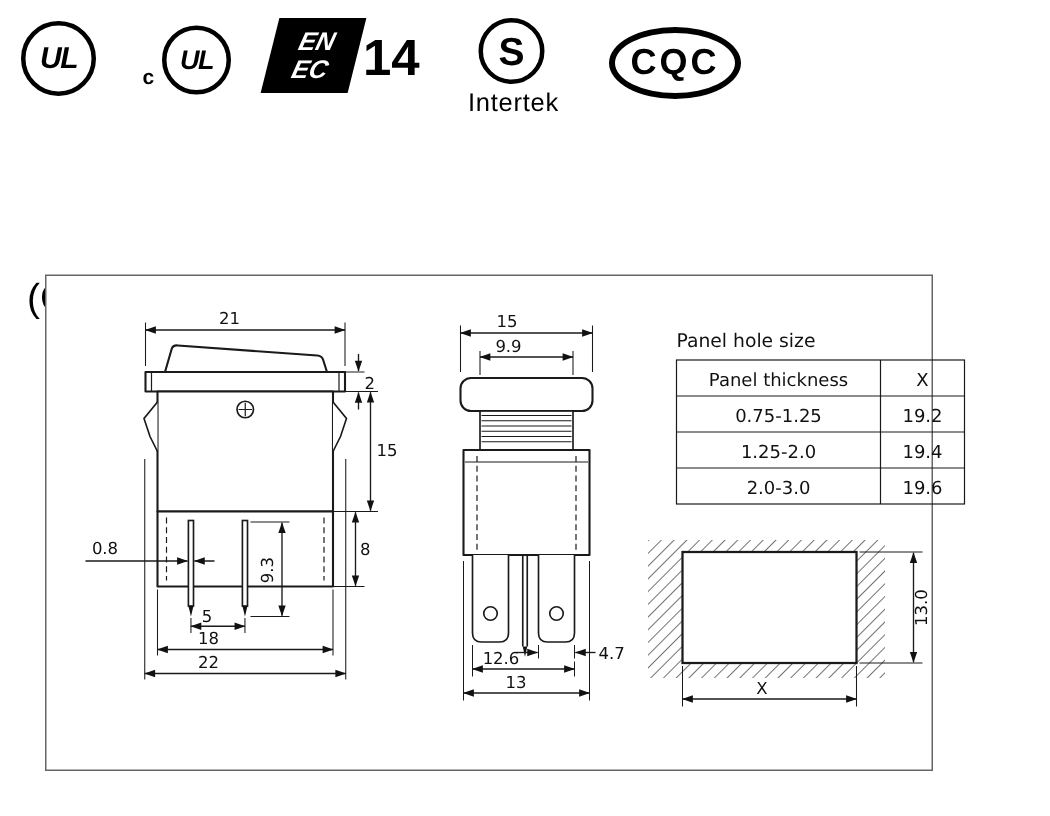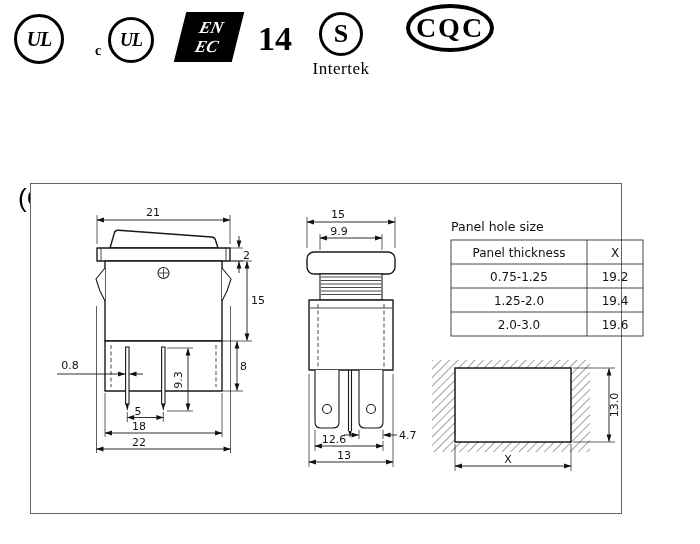--- a/index.html
+++ b/index.html
@@ -1,40 +1,40 @@
 <!DOCTYPE html>
 <html><head>
 <meta charset="utf-8">
 <style>
   html,body{margin:0;padding:0;background:#fff;}
   body{width:700px;height:544px;position:relative;overflow:hidden;
        font-family:"Liberation Sans",sans-serif;color:#000;}
 
   
-  .logos{position:absolute;left:0;top:0;width:700px;height:82px;font-family:Liberation Serif, serif;}
+  .logos{position:absolute;left:0;top:0;width:700px;height:82px;}
   .ul-mark{position:absolute;border:3px solid #000;border-radius:50%;
            display:flex;align-items:center;justify-content:center;}
   .ul-mark span{font-style:italic;font-weight:800;letter-spacing:-1px;}
   .ul-1{left:14px;top:14px;width:44px;height:44px;}
   .ul-1 span{font-size:20px;}
   .c-mark{position:absolute;left:95px;top:43px;font-size:14px;font-weight:700;}
   .ul-2{left:108px;top:17px;width:40px;height:40px;}
   .ul-2 span{font-size:18px;}
   .enec-group{position:absolute;left:180px;top:12px;display:flex;align-items:flex-end;}
   .enec-shape{width:58px;height:50px;background:#000;transform:skewX(-14deg);
               display:flex;flex-direction:column;align-items:center;justify-content:center;}
   .enec-shape div{color:#fff;font-style:italic;font-weight:800;font-size:17px;line-height:19px;}
-  .enec-14{font-size:34px;font-weight:700;line-height:46px;margin-left:20px;}
+  .enec-14{font-size:34px;font-weight:700;line-height:46px;margin-left:4px;}
   .s-group{position:absolute;left:312px;top:12px;width:58px;text-align:center;}
   .s-circle{width:38px;height:38px;border:3px solid #000;border-radius:50%;margin:0 auto;
             font-size:26px;font-weight:600;line-height:38px;}
   .intertek{font-size:17px;letter-spacing:.5px;margin-top:3px;}
-  .cqc-mark{position:absolute;left:406px;top:4px;width:80px;height:40px;
+  .cqc-mark{position:absolute;left:406px;top:18px;width:80px;height:40px;
             border:4px solid #000;border-radius:50%;display:flex;align-items:center;
-            justify-content:center;font-size:28px;font-weight:800;letter-spacing:2px;}
+            justify-content:center;font-size:24px;font-weight:800;letter-spacing:2px;}
 
   
   .ratings{position:absolute;left:18px;top:86px;font-size:26px;line-height:45px;
            white-space:pre;}
   .ratings .line2{margin-left:67px;}
 
   
   .drawing-box{position:absolute;left:30px;top:183px;width:592px;height:331px;
                border:1px solid #666;box-sizing:border-box;background:#fff;}
   svg .outline{fill:#fff;stroke:#1a1a1a;stroke-width:1.4;stroke-linejoin:round;}

